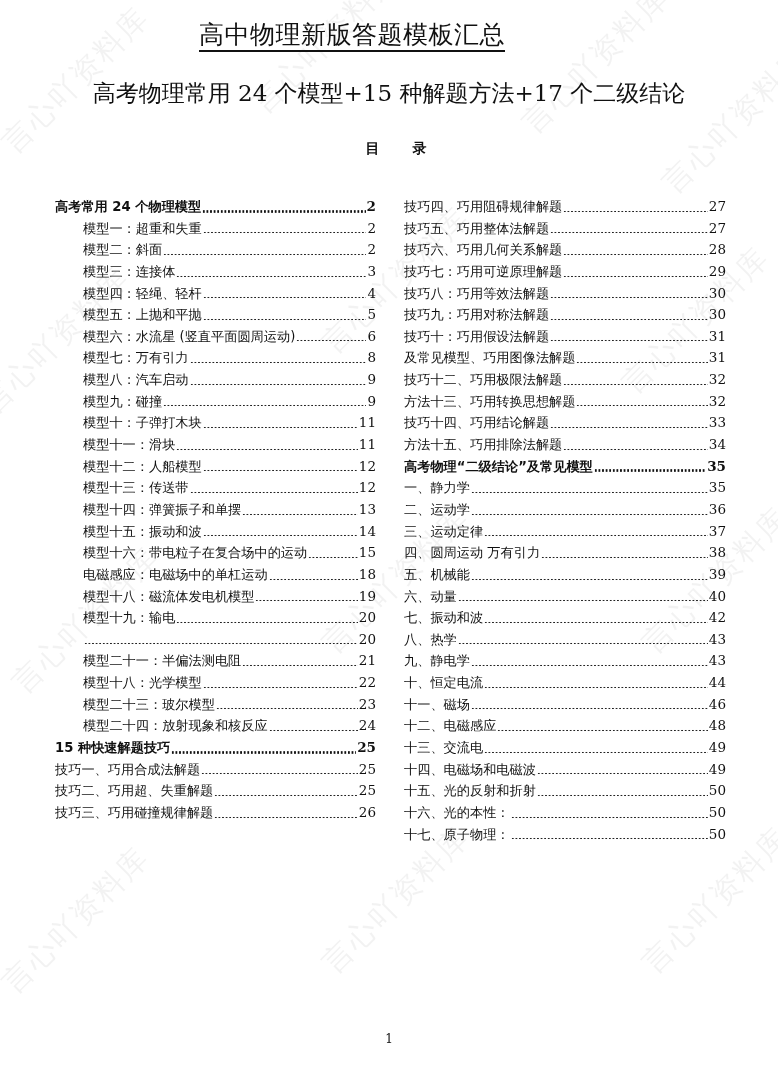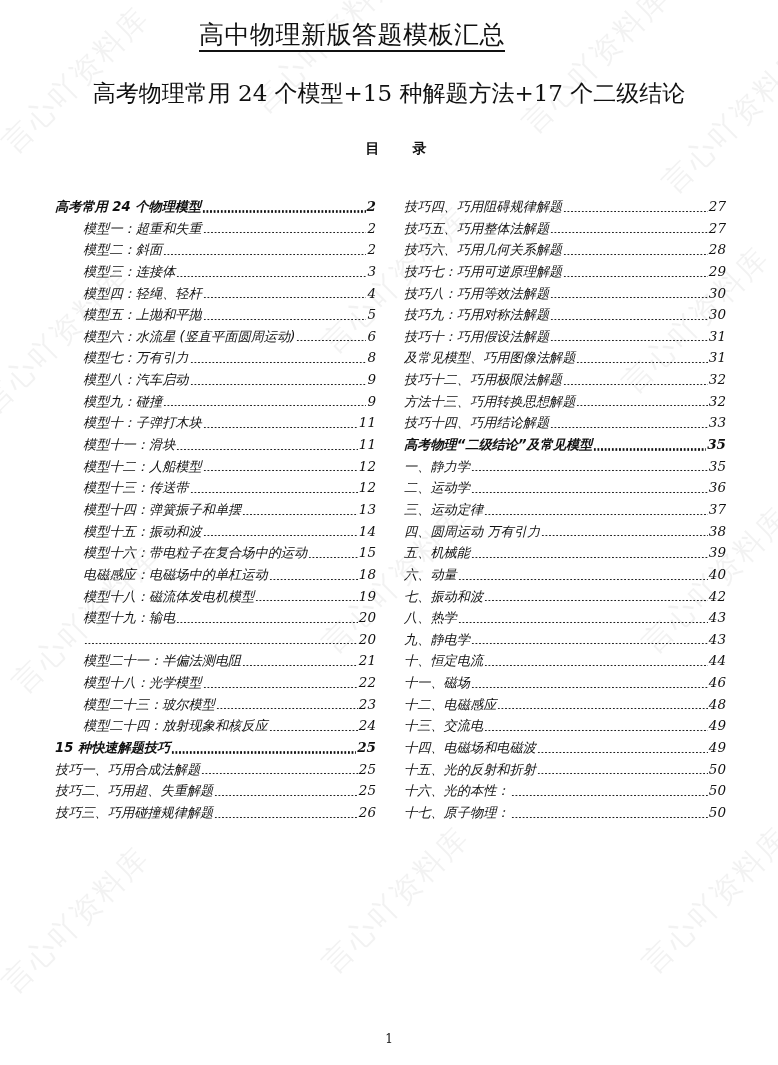--- a/index.html
+++ b/index.html
@@ -27,21 +27,20 @@
     .toc-heading {
       position: absolute; top: 140px; left: 7px; width: 778px; text-align: center; z-index: 1;
       font-size: 14px; font-weight: bold; word-spacing: 28px;
     }
     .toc-col { position: absolute; top: 196px; z-index: 1; }
     .toc-col.left { left: 55px; width: 321px; }
     .toc-col.right { left: 404px; width: 322px; }
     .toc-row {
       display: flex; align-items: flex-end; height: 21.65px; font-size: 13.2px; line-height: 21.65px;
       white-space: nowrap;
-      font-style: italic;
     }
     .toc-row.indent { padding-left: 28px; }
     .toc-row.section { font-weight: bold; }
     .toc-row .label { flex: 0 0 auto; }
     .toc-row .dots {
       flex: 1 1 auto; overflow: hidden; margin: 0 1px; align-self: flex-end; height: 8px;
       background-image: radial-gradient(circle, #222 0.8px, transparent 1.1px);
       background-size: 3.6px 3px; background-repeat: repeat-x; background-position: 0 4px;
       position: relative; top: -4px;
     }
@@ -278,20 +277,25 @@
     <div class="toc-row">
       <span class="label">方法十三、巧用转换思想解题</span>
       <span class="dots"></span>
       <span class="page">32</span>
     </div>
     <div class="toc-row">
       <span class="label">技巧十四、巧用结论解题</span>
       <span class="dots"></span>
       <span class="page">33</span>
     </div>
+    <div class="toc-row">
+      <span class="label">方法十五、巧用排除法解题</span>
+      <span class="dots"></span>
+      <span class="page">34</span>
+    </div>
     <div class="toc-row section">
       <span class="label">高考物理“二级结论”及常见模型</span>
       <span class="dots"></span>
       <span class="page">35</span>
     </div>
     <div class="toc-row">
       <span class="label">一、静力学</span>
       <span class="dots"></span>
       <span class="page">35</span>
     </div>

